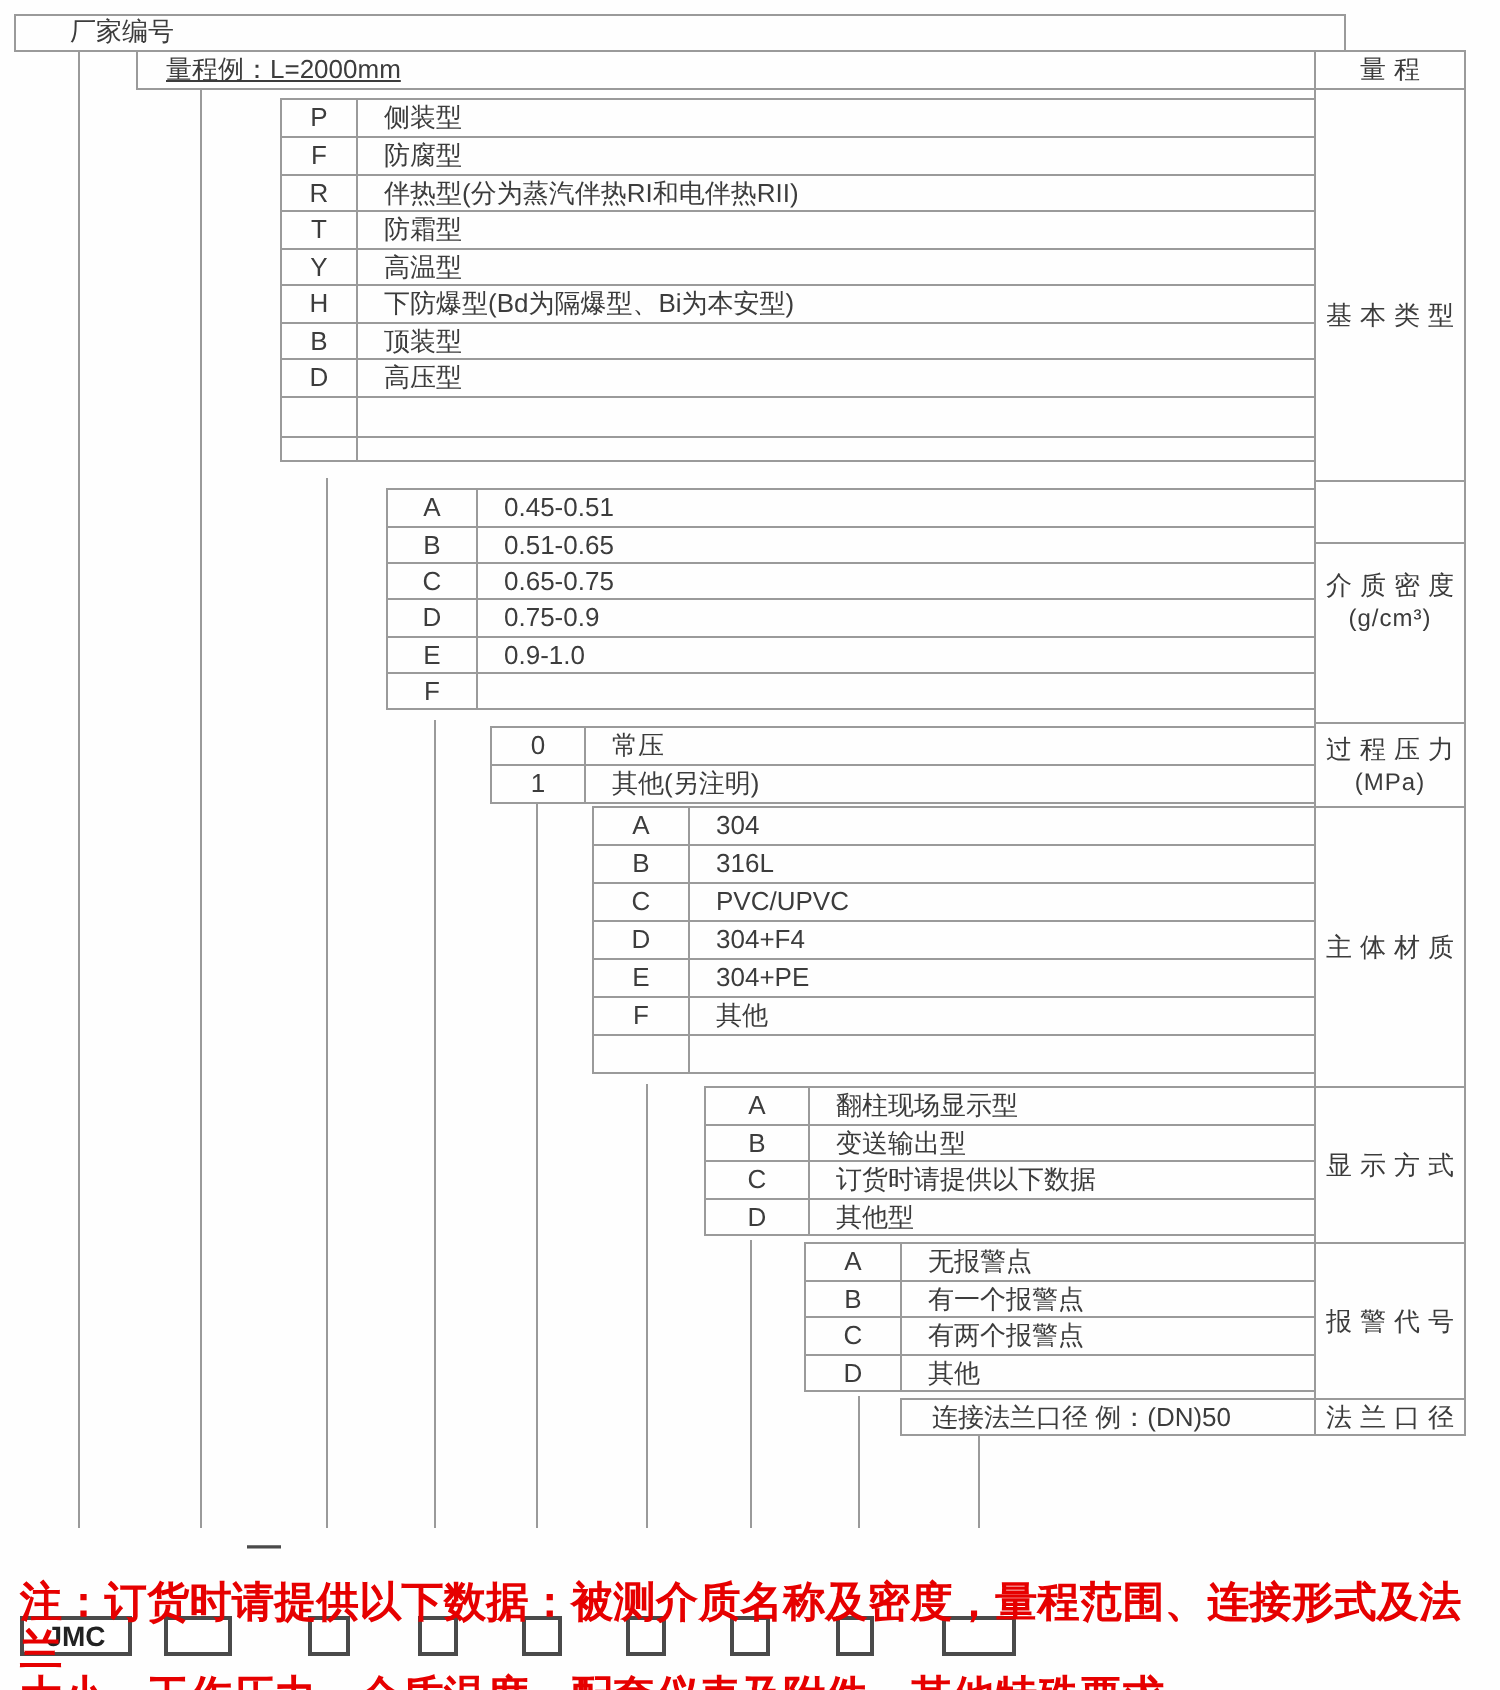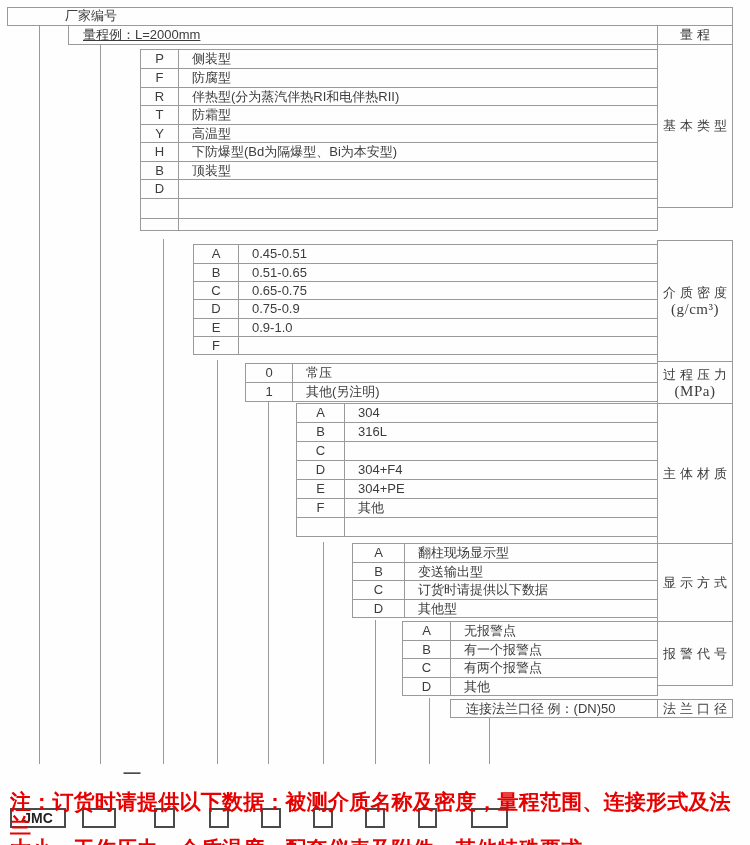--- a/index.html
+++ b/index.html
@@ -10,23 +10,23 @@
   }
   html,body{margin:0;padding:0;}
   body{background:#ffffff;}
   #stage{
     position:relative;width:750px;height:845px;background:#fefefe;
     font-family:"Liberation Sans","DejaVu Sans",sans-serif;
     color:var(--txt);font-size:13px;overflow:hidden;
   }
   
   #factory-box{
-    position:absolute;left:7px;top:7px;width:726px;height:19px;
+    position:absolute;left:7px;top:7px;width:666px;height:19px;
     border:1px solid var(--line);box-sizing:border-box;
-    line-height:16.5px;padding-left:57px;
+    line-height:16.5px;padding-left:27px;
   }
   #range-row{
     position:absolute;left:68px;top:25px;width:590px;height:20px;
     border:1px solid var(--line);box-sizing:border-box;
     line-height:17.5px;padding-left:14px;text-decoration:underline;
   }
   
   .sec{position:absolute;border:1px solid var(--line);box-sizing:border-box;background:transparent;}
   .row{display:flex;box-sizing:border-box;}
   .row + .row{border-top:1px solid var(--line);}
@@ -49,31 +49,31 @@
   #sec-display .code{width:52px;}
   #sec-alarm{left:402px;top:620.5px;width:256px;}
   #sec-alarm .row{height:18.375px;line-height:18.375px;}
   #sec-alarm .code{width:48px;}
   #sec-flange{left:450px;top:698.5px;width:208px;height:19px;line-height:17px;padding-left:15px;box-sizing:border-box;white-space:nowrap;}
   
   .rlabel{
     position:absolute;left:657px;width:76px;border:1px solid var(--line);
     box-sizing:border-box;display:flex;flex-direction:column;
     align-items:center;justify-content:center;
-    font-family:Liberation Serif, serif;
+    font-family:Liberation Sans, sans-serif;
     font-size:13px;letter-spacing:4px;text-indent:4px;line-height:16px;
   }
-  .rlabel .unit{letter-spacing:0.5px;text-indent:0;font-size:15px;}
+  .rlabel .unit{letter-spacing:0.5px;text-indent:0;font-size:12px;}
   #lab-range{top:25px;height:20px;}
-  #lab-basic{top:44px;height:164px;}
+  #lab-basic{top:44px;height:228px;}
   #lab-density{top:240px;height:122px;}
   #lab-pressure{top:361px;height:43px;}
   #lab-material{top:403px;height:141px;}
   #lab-display{top:543px;height:79px;}
-  #lab-alarm{top:621px;height:65px;justify-content:center;}
+  #lab-alarm{top:621px;height:79px;justify-content:center;}
   #lab-flange{top:699px;height:19px;}
   
   .vline{position:absolute;width:1px;background:var(--line);}
   #vl-1{left:39px;top:25px;height:739px;}
   #vl-2{left:100px;top:44px;height:720px;}
   #vl-3{left:163px;top:239px;height:525px;}
   #vl-4{left:217px;top:360px;height:404px;}
   #vl-5{left:268px;top:402px;height:362px;}
   #vl-6{left:323px;top:542px;height:222px;}
   #vl-7{left:375px;top:620px;height:144px;}
@@ -131,20 +131,21 @@
     <div class="row">
         <div class="code">H</div>
         <div class="desc">下防爆型(Bd为隔爆型、Bi为本安型)</div>
       </div>
     <div class="row">
         <div class="code">B</div>
         <div class="desc">顶装型</div>
       </div>
     <div class="row">
         <div class="code">D</div>
+        <div class="desc">高压型</div>
       </div>
     <div class="row" style="height:20px;">
         <div class="code"></div>
         <div class="desc"></div>
       </div>
     <div class="row" style="height:12.5px;">
         <div class="code"></div>
         <div class="desc"></div>
       </div>
   </div>
@@ -190,20 +191,21 @@
     <div class="row">
         <div class="code">A</div>
         <div class="desc">304</div>
       </div>
     <div class="row">
         <div class="code">B</div>
         <div class="desc">316L</div>
       </div>
     <div class="row">
         <div class="code">C</div>
+        <div class="desc">PVC/UPVC</div>
       </div>
     <div class="row">
         <div class="code">D</div>
         <div class="desc">304+F4</div>
       </div>
     <div class="row">
         <div class="code">E</div>
         <div class="desc">304+PE</div>
       </div>
     <div class="row">

